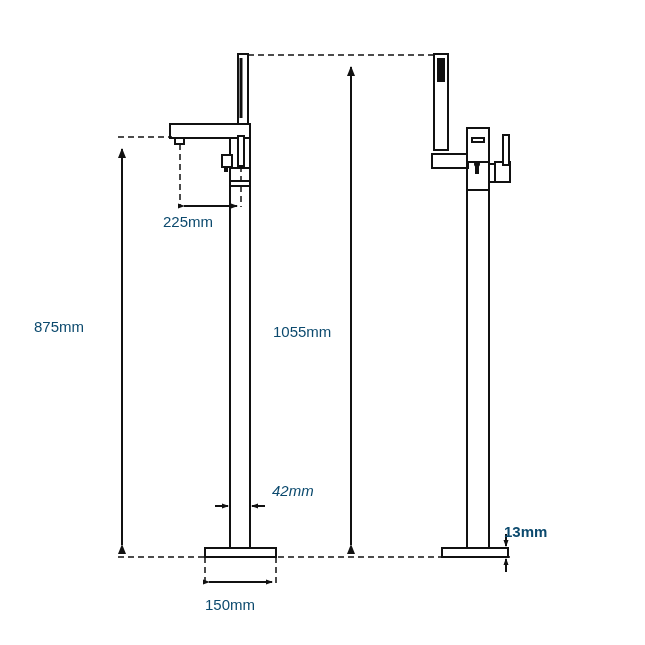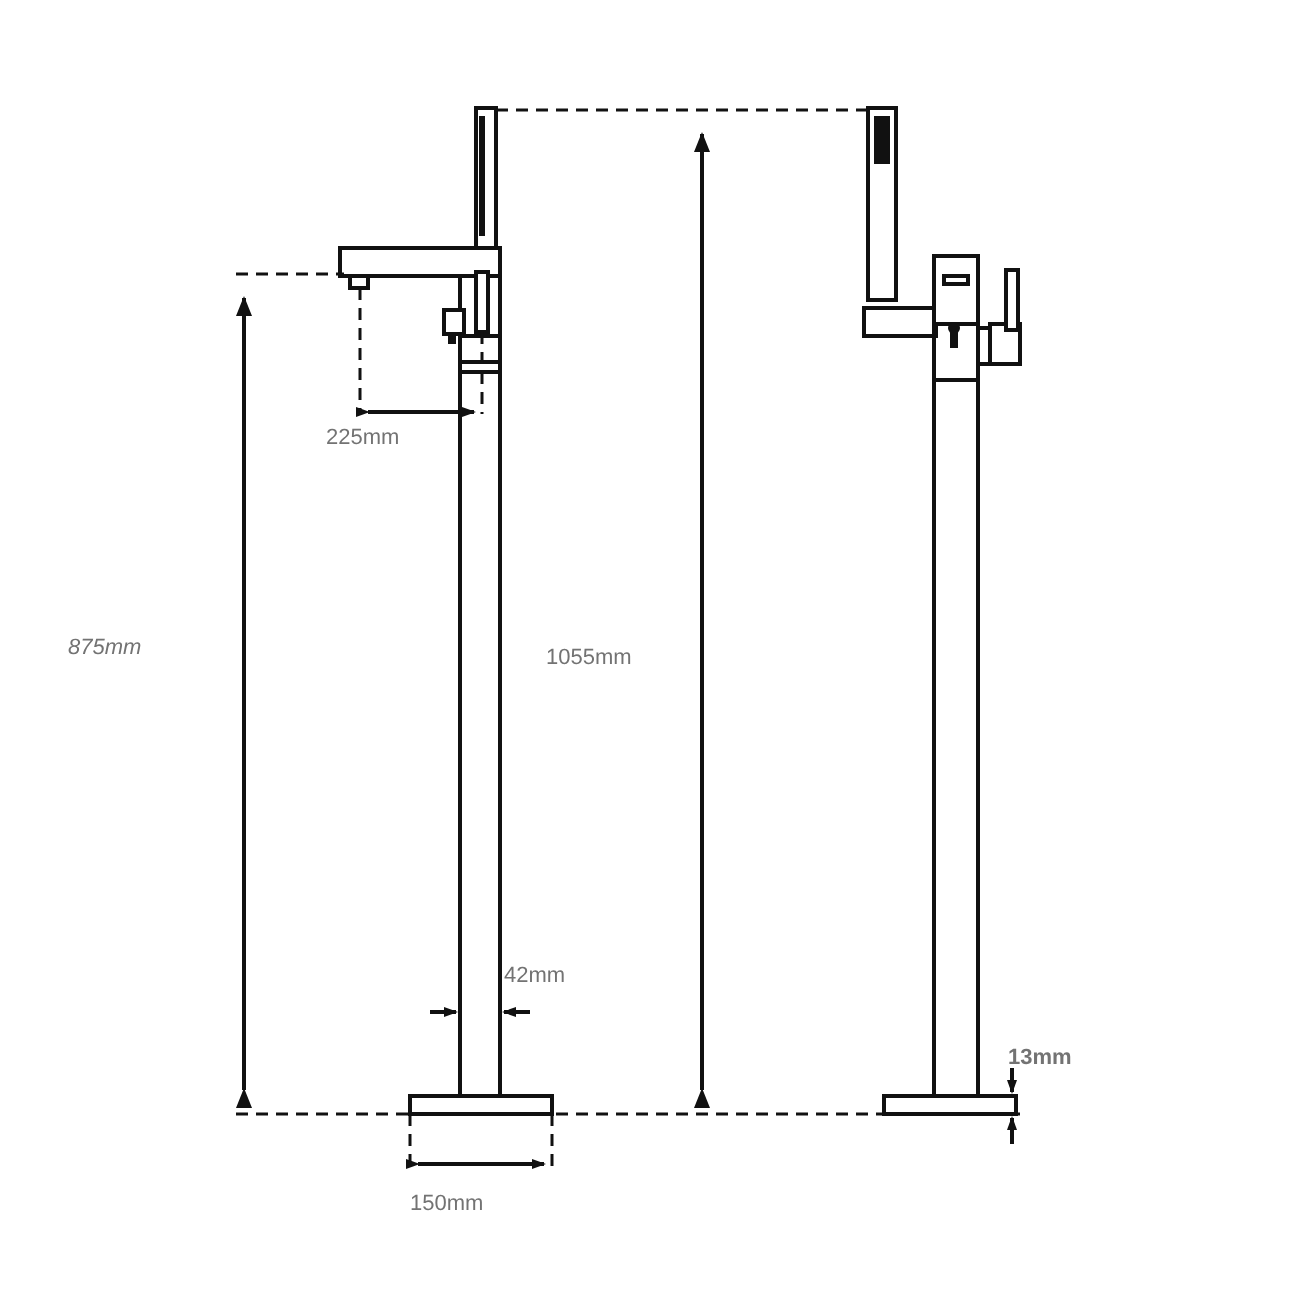--- a/index.html
+++ b/index.html
@@ -1,19 +1,19 @@
 <!DOCTYPE html>
 <html><head>
 <meta charset="utf-8">
 <style>
   html, body { margin: 0; padding: 0; background: #ffffff; }
   body { width: 645px; height: 645px; overflow: hidden; }
   .canvas { position: relative; width: 645px; height: 645px; }
   svg { position: absolute; left: 0; top: 0; }
-  .lbl { position: absolute; font-family: "Liberation Sans", "DejaVu Sans", sans-serif; font-size: 11px; color: #737373; white-space: nowrap; line-height: 1; }
+  .lbl { position: absolute; font-family: "Liberation Sans", "DejaVu Sans", sans-serif; font-size: 15px; color: #0c4a6e; white-space: nowrap; line-height: 1; }
 </style>
 </head>
 <body>
 
 <div class="canvas">
   <svg width="645" height="645" viewBox="0 0 645 645">
     <defs>
       <marker id="arr" markerWidth="10" markerHeight="10" refX="9" refY="5" orient="auto" markerUnits="userSpaceOnUse">
         <path d="M0,1 L10,5 L0,9 Z" fill="#111"></path>
       </marker>
@@ -79,18 +79,18 @@
       <line x1="184" y1="206" x2="237" y2="206" marker-end="url(#arrS)" marker-start="url(#arrS)"></line>
       <line x1="209" y1="582" x2="272" y2="582" marker-end="url(#arrS)" marker-start="url(#arrS)"></line>
       <line x1="215" y1="506" x2="228" y2="506" marker-end="url(#arrS)"></line>
       <line x1="265" y1="506" x2="252" y2="506" marker-end="url(#arrS)"></line>
       <line x1="506" y1="534" x2="506" y2="546" marker-end="url(#arrS)"></line>
       <line x1="506" y1="572" x2="506" y2="559" marker-end="url(#arrS)"></line>
     </g>
   </svg>
 
   <span class="lbl" style="left:163px; top:214px;">225mm</span>
-  <span class="lbl" style="left:34px; top:319px;font-style:italic;">875mm</span>
+  <span class="lbl" style="left:34px; top:319px;">875mm</span>
   <span class="lbl" style="left:273px; top:324px;">1055mm</span>
-  <span class="lbl" style="left:252px; top:483px;">42mm</span>
+  <span class="lbl" style="left:272px; top:483px;font-style:italic;">42mm</span>
   <span class="lbl" style="left:205px; top:597px;text-align:right;">150mm</span>
   <span class="lbl" style="left:504px; top:524px;font-weight:bold;">13mm</span>
 </div>
 
 </body></html>

